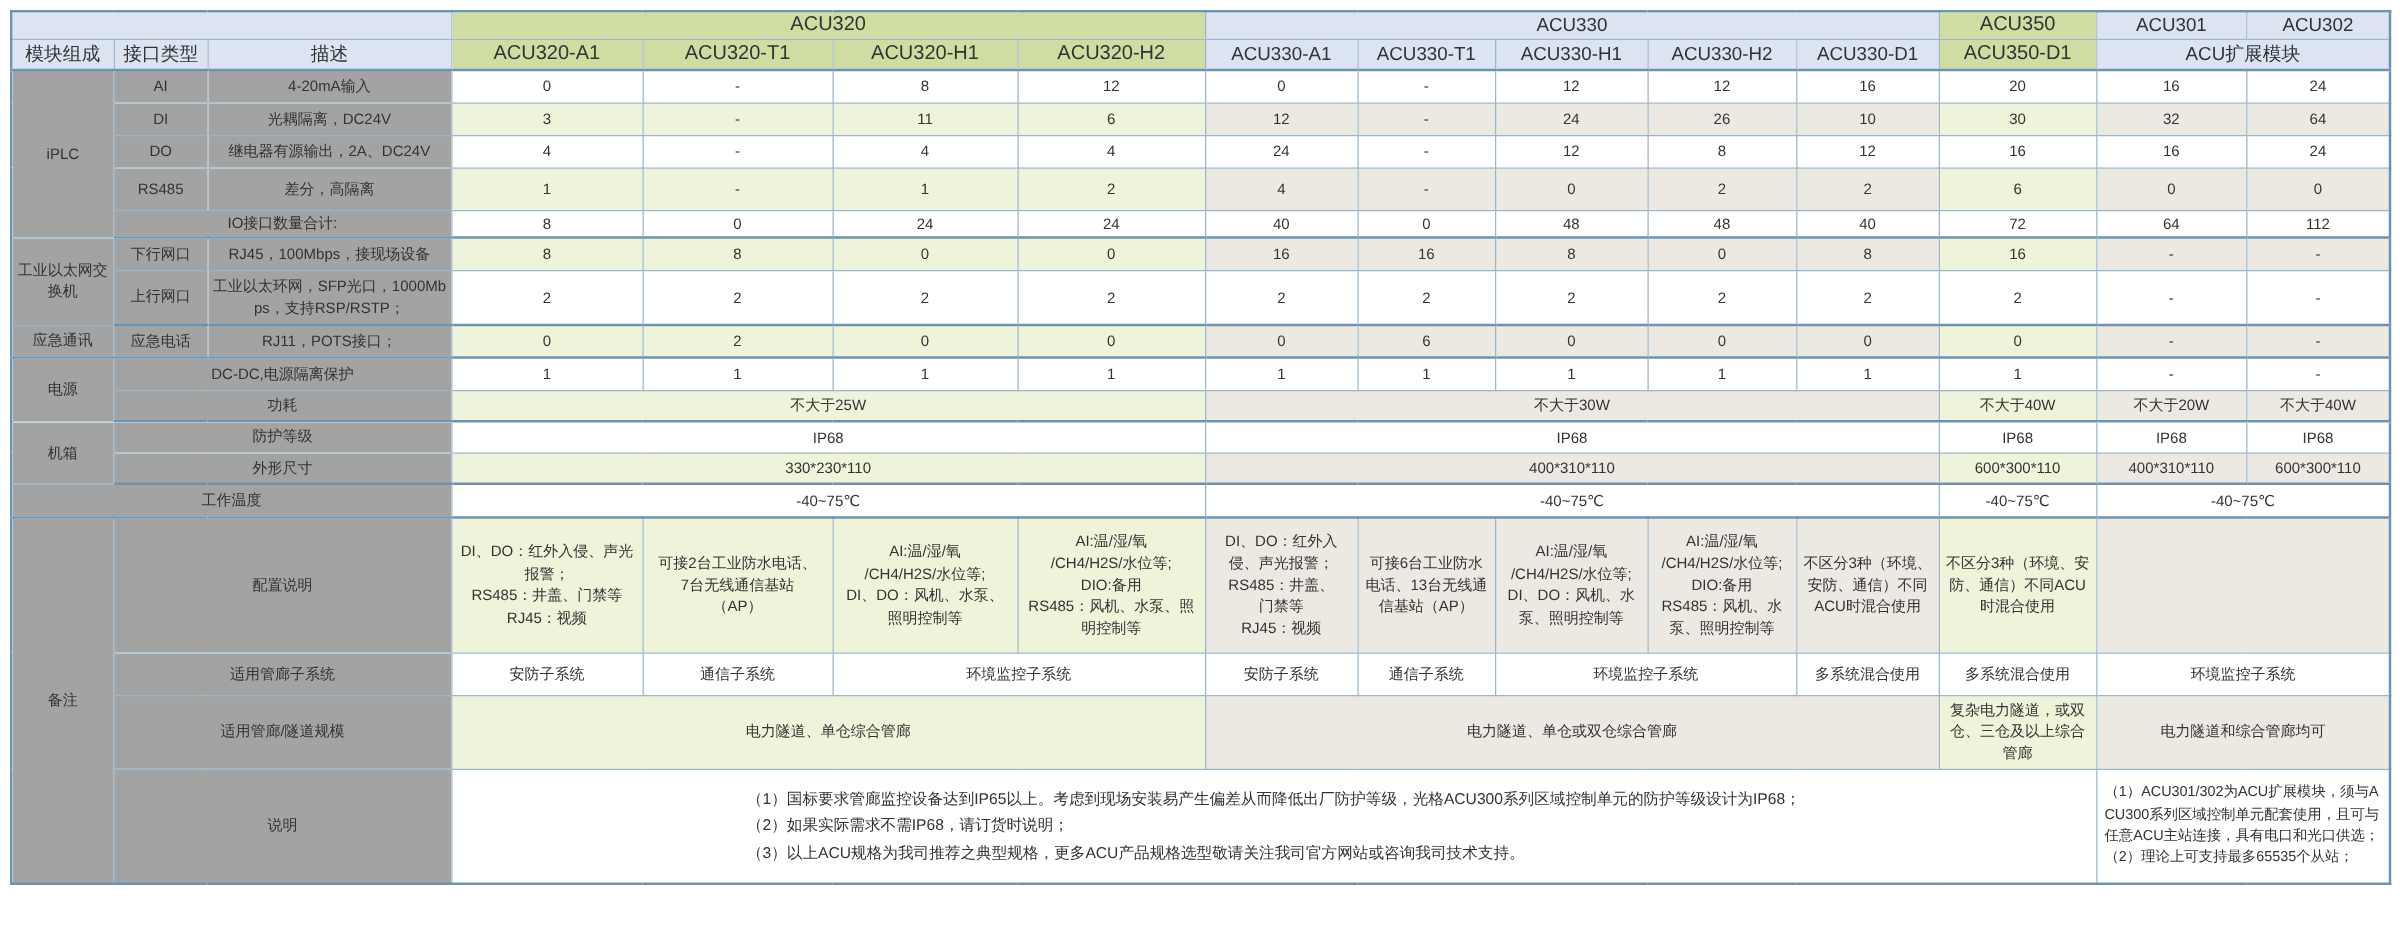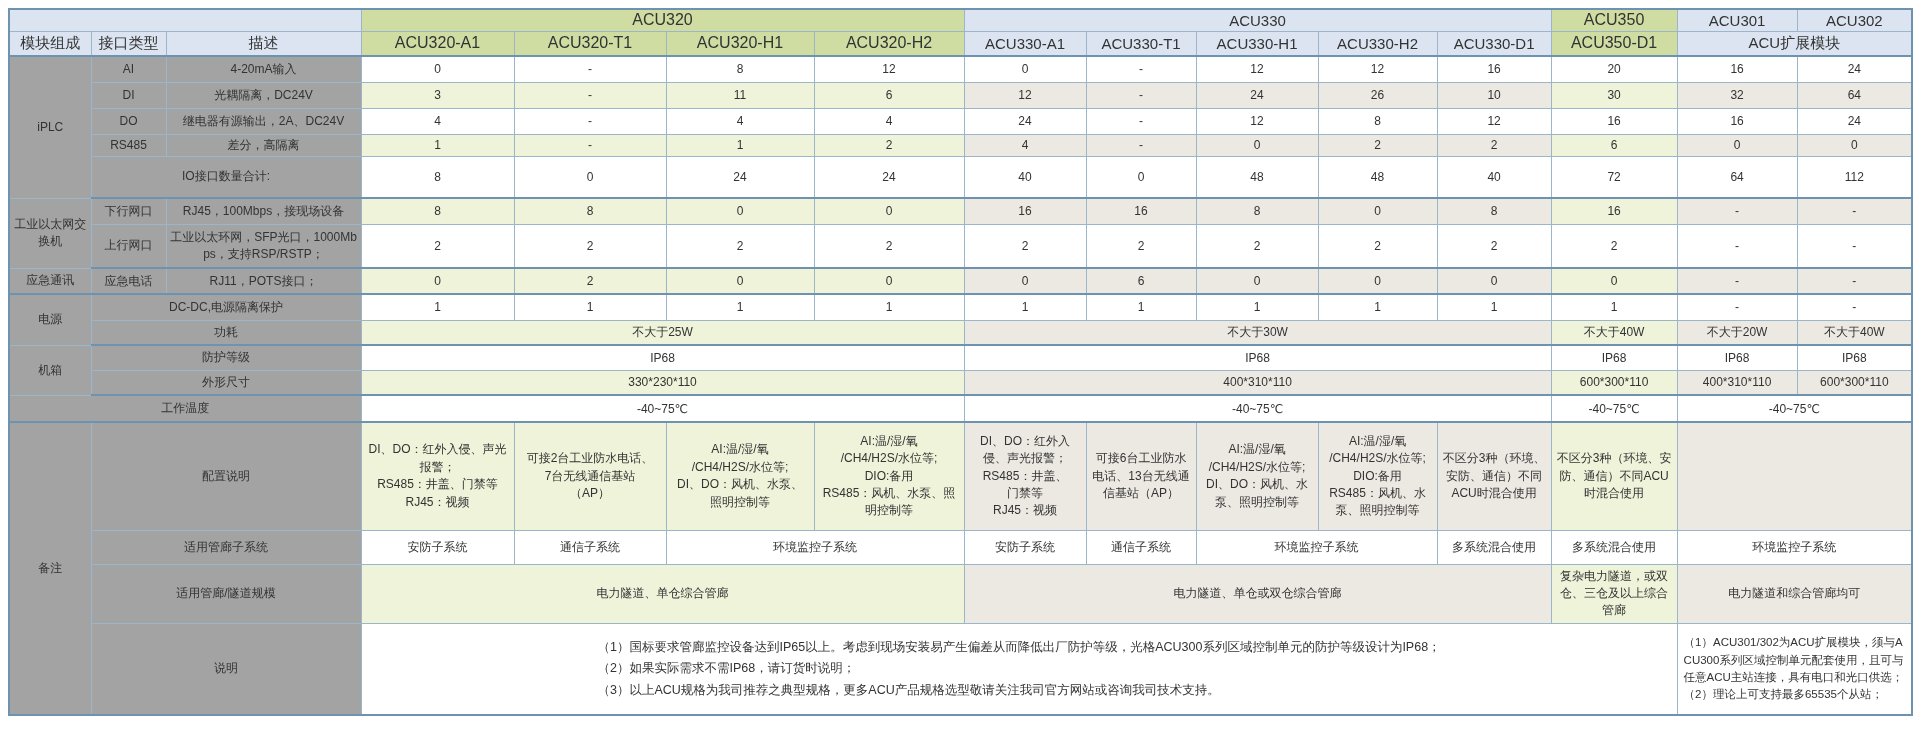--- a/index.html
+++ b/index.html
@@ -109,37 +109,37 @@
           <td class="w">4</td>
           <td class="w">24</td>
           <td class="w">-</td>
           <td class="w">12</td>
           <td class="w">8</td>
           <td class="w">12</td>
           <td class="w">16</td>
           <td class="w">16</td>
           <td class="w">24</td>
         </tr>
-        <tr style="height: 22px; padding-left: 32px;">
+        <tr style="height: 34px; padding-left: 32px;">
           <td class="lb">RS485</td>
           <td class="lb">差分，高隔离</td>
           <td class="gt">1</td>
           <td class="gt">-</td>
           <td class="gt">1</td>
           <td class="gt">2</td>
           <td class="bt">4</td>
           <td class="bt">-</td>
           <td class="bt">0</td>
           <td class="bt">2</td>
           <td class="bt">2</td>
           <td class="gt">6</td>
           <td class="bt">0</td>
           <td class="bt">0</td>
         </tr>
-        <tr class="sep" style="height: 42px;">
+        <tr class="sep" style="height: 22px;">
           <td colspan="2" class="lb">IO接口数量合计:</td>
           <td class="w">8</td>
           <td class="w">0</td>
           <td class="w">24</td>
           <td class="w">24</td>
           <td class="w">40</td>
           <td class="w">0</td>
           <td class="w">48</td>
           <td class="w">48</td>
           <td class="w">40</td>

